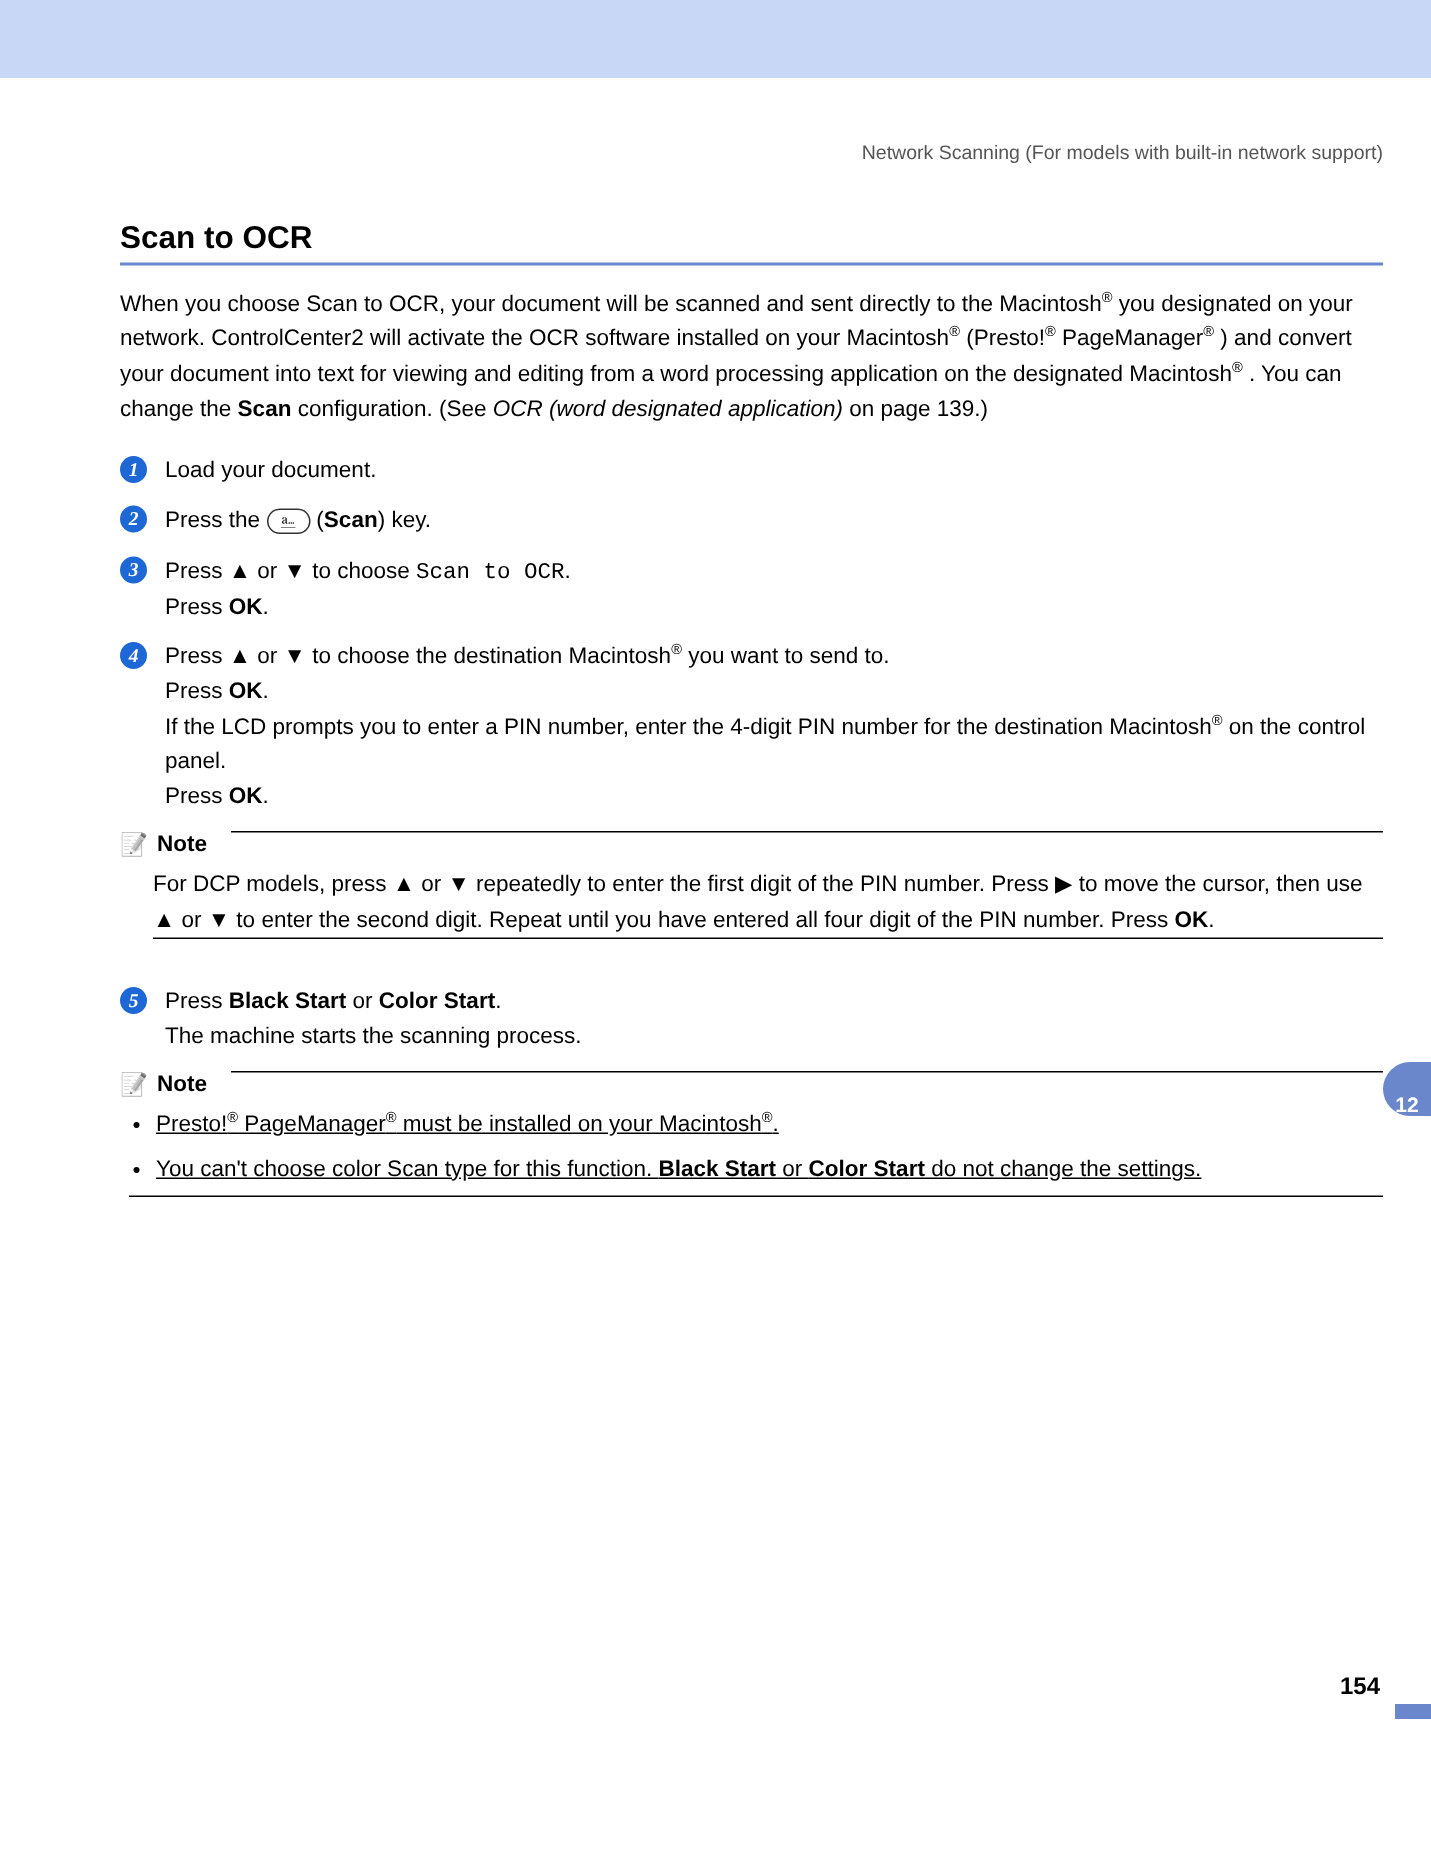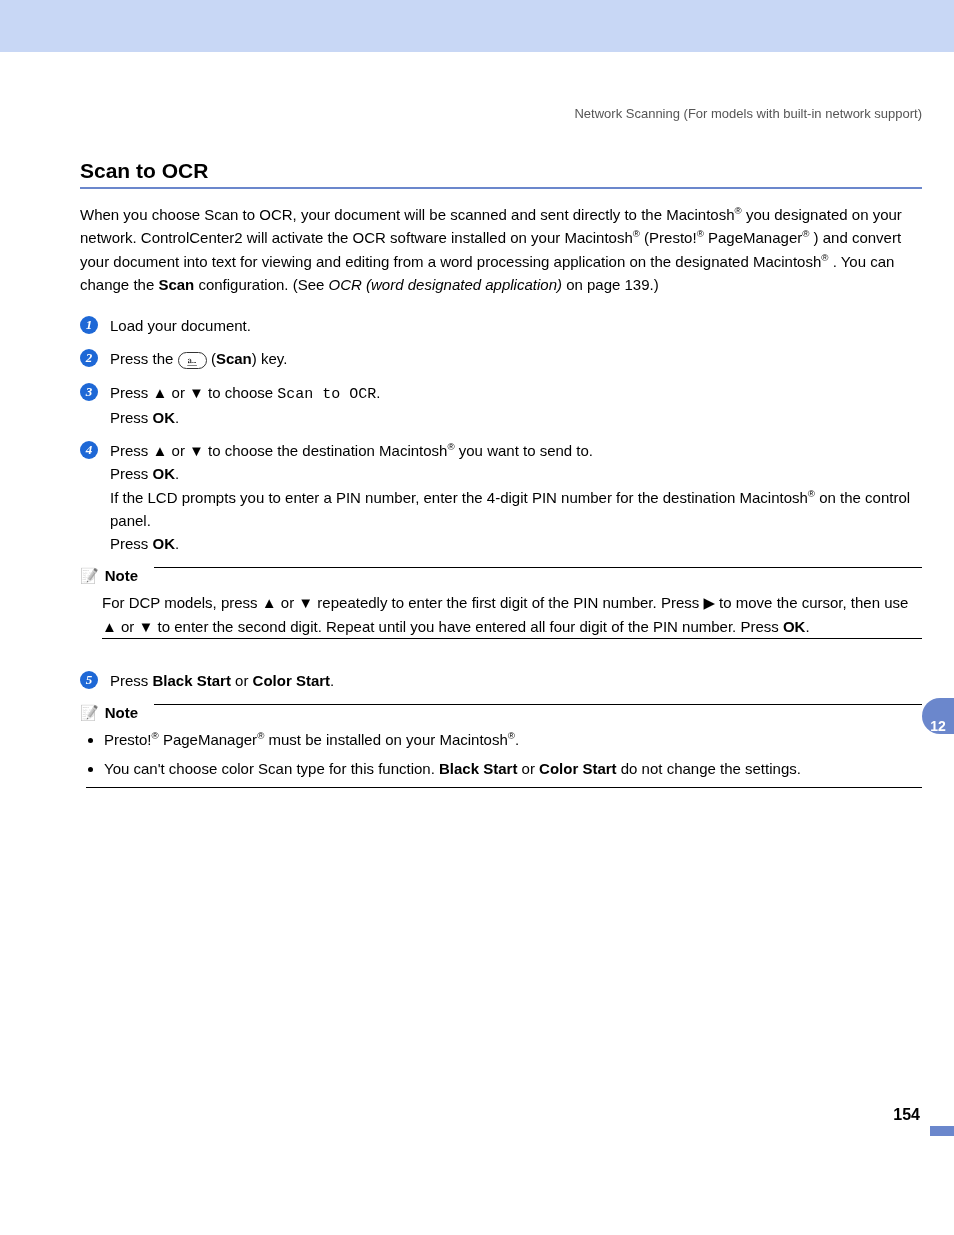--- a/index.html
+++ b/index.html
@@ -17,21 +17,21 @@
     width: 100%;
   }
   .page {
     padding: 20px 32px 0 80px;
     position: relative;
   }
   .header-right {
     text-align: right;
     color: #555;
     font-size: 13px;
-    margin-top: 34px;
+    margin-top: 22px;
     margin-bottom: 38px;
   }
   h1 {
     font-size: 21px;
     margin: 0 0 2px 0;
     padding-bottom: 4px;
     border-bottom: 2px solid #6b87cc;
   }
   p.intro {
     line-height: 1.55;
@@ -90,21 +90,21 @@
     font-size: 15px;
     filter: grayscale(1);
   }
   .note-title { font-weight: bold; }
   .note-body {
     margin: 6px 0 0 22px;
     line-height: 1.55;
     border-bottom: 1px solid #000;
   }
   .note-body ul { margin: 4px 0 0 0; padding-left: 18px; }
-  .note-body li { margin-bottom: 6px; }
+  .note-body li { margin-bottom: 6px; text-decoration: underline; }
   .side-tab {
     position: absolute;
     right: -32px;
     width: 32px;
     height: 36px;
     background: #6b87cc;
     color: #fff;
     border-radius: 18px 0 0 18px;
     display: flex;
     align-items: flex-end;
@@ -194,20 +194,21 @@
       <span>For DCP models, press </span><span class="arrow">▲</span><span> or </span><span class="arrow">▼</span><span> repeatedly to enter the first digit of the PIN number. Press </span><span class="arrow">▶</span><span> to move the cursor, then use </span><span class="arrow">▲</span><span> or </span><span class="arrow">▼</span><span> to enter the second digit. Repeat until you have entered all four digit of the PIN number. Press </span><b>OK</b><span>.</span>
     </div>
   </div>
 
   <div style="height:22px"></div>
 
   <div class="step">
     <div class="badge">5</div>
     <div class="step-body">
       <span>Press </span><b>Black Start</b><span> or </span><b>Color Start</b><span>.</span><br>
+      <span>The machine starts the scanning process.</span>
     </div>
   </div>
 
   <div class="note-block" style="position:relative;">
     <div class="side-tab" style="top:-6px;">
       <span>12</span>
     </div>
     <div class="note-header">
       <span class="note-icon"></span>
       <span class="note-title">Note</span>

